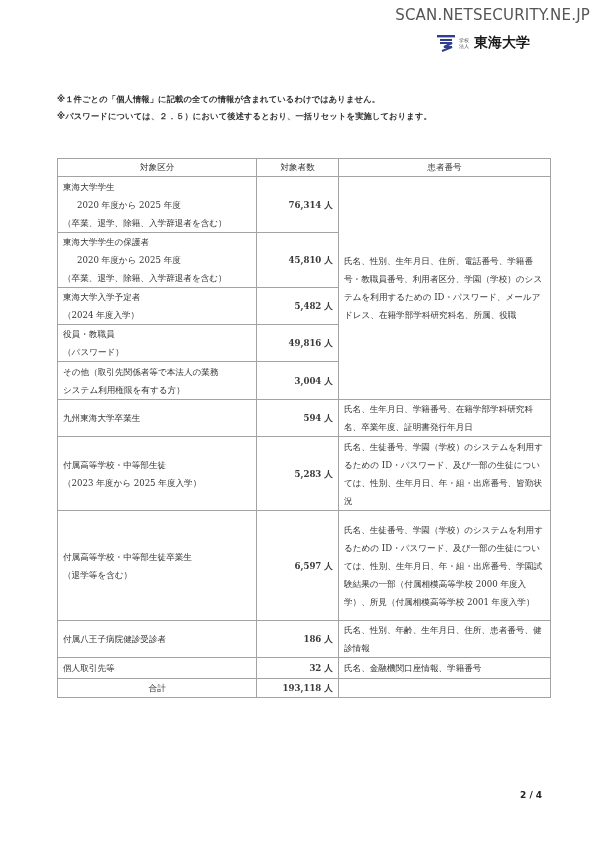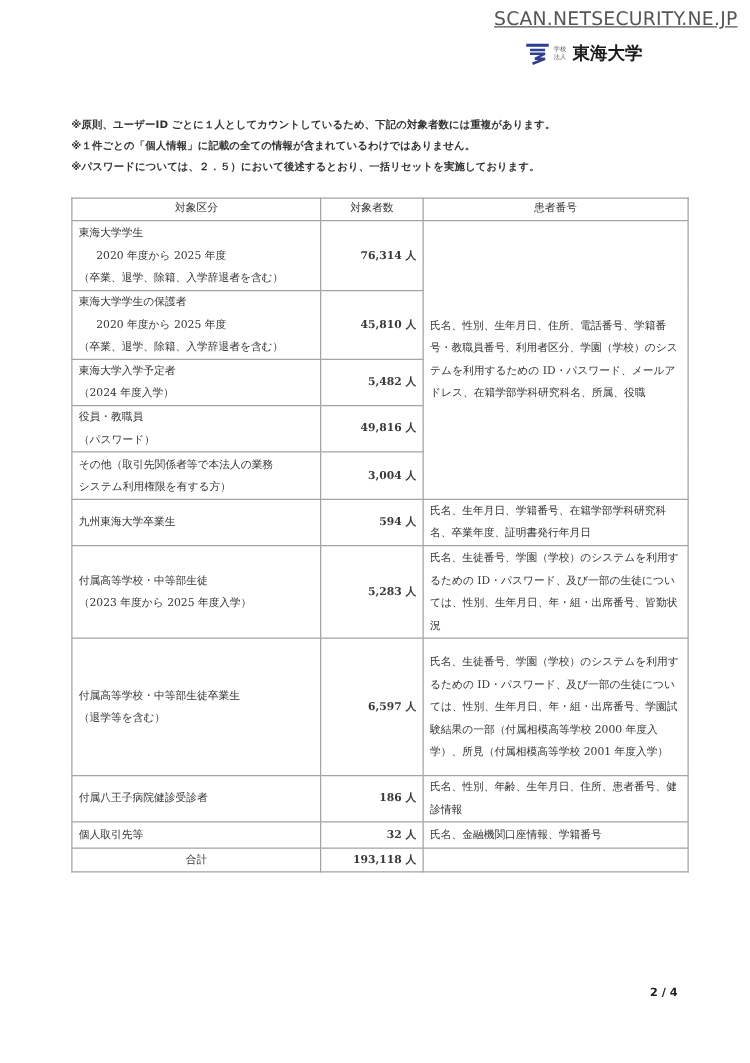--- a/index.html
+++ b/index.html
@@ -5,24 +5,23 @@
   html, body { margin: 0; padding: 0; }
   body {
     width: 600px; height: 850px; background: #ffffff; position: relative; overflow: hidden;
     font-family: "DejaVu Serif", "Liberation Serif", serif; color: #2a2a2a;
   }
   .watermark {
     position: absolute; top: 6px; right: 10px;
     font-family: "DejaVu Sans", "Liberation Sans", sans-serif;
     font-size: 15px; color: #555; letter-spacing: 0.2px;
     text-shadow: 0 0 1px #fff, 0 0 2px #fff;
-    text-decoration: underline;
   }
   .logo {
-    position: absolute; top: 34px; left: 420px; display: flex; align-items: center; gap: 3px;
+    position: absolute; top: 34px; left: 436px; display: flex; align-items: center; gap: 3px;
   }
   .logo .mark { width: 20px; height: 18px; }
   .logo .small {
     font-family: "DejaVu Sans", sans-serif; font-size: 5px; line-height: 6px; color: #555;
     width: 12px; display: flex; flex-wrap: wrap;
   }
   .logo .name {
     font-family: "DejaVu Sans", sans-serif; font-weight: bold; font-size: 14px; color: #1c1c1c;
   }
   .notes { position: absolute; left: 57px; top: 91px; font-size: 8.3px; line-height: 17px; color: #333;
@@ -55,21 +54,20 @@
   <svg class="mark" viewBox="0 0 20 18">
     <rect x="1" y="1" width="18" height="2.4" fill="#2f3e8f"></rect>
     <rect x="4" y="5" width="12" height="2" fill="#2f3e8f"></rect>
     <path d="M4 9 L16 9 L8 13 L16 13 L6 17" stroke="#2f3e8f" stroke-width="2" fill="none"></path>
   </svg>
   <span class="small">学校法人</span>
   <span class="name">東海大学</span>
 </div>
 
 <div class="notes">
-  <div>※原則、ユーザーID ごとに１人としてカウントしているため、下記の対象者数には重複があります。</div>
   <div>※１件ごとの「個人情報」に記載の全ての情報が含まれているわけではありません。</div>
   <div>※パスワードについては、２．５）において後述するとおり、一括リセットを実施しております。</div>
 </div>
 
 <table class="main">
   <tbody>
       <tr>
     <th class="c1">対象区分</th>
     <th class="c2" style="text-align:center">対象者数</th>
     <th class="c3">患者番号</th>

